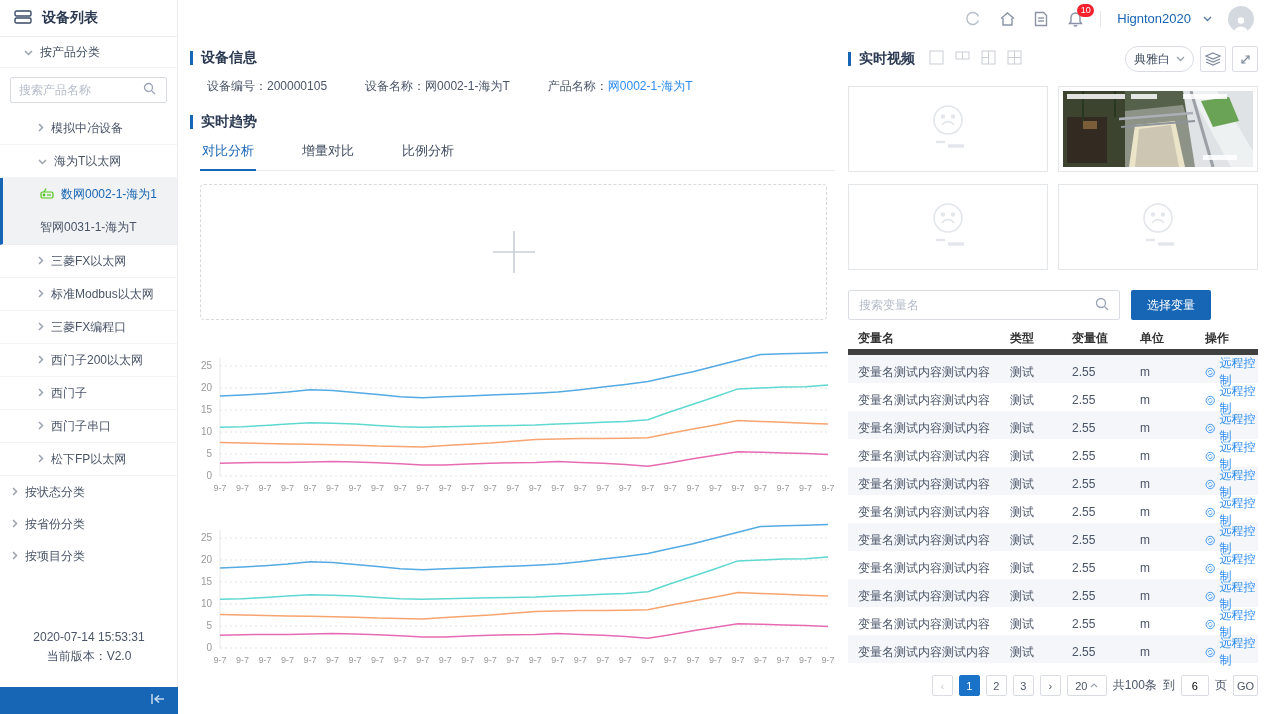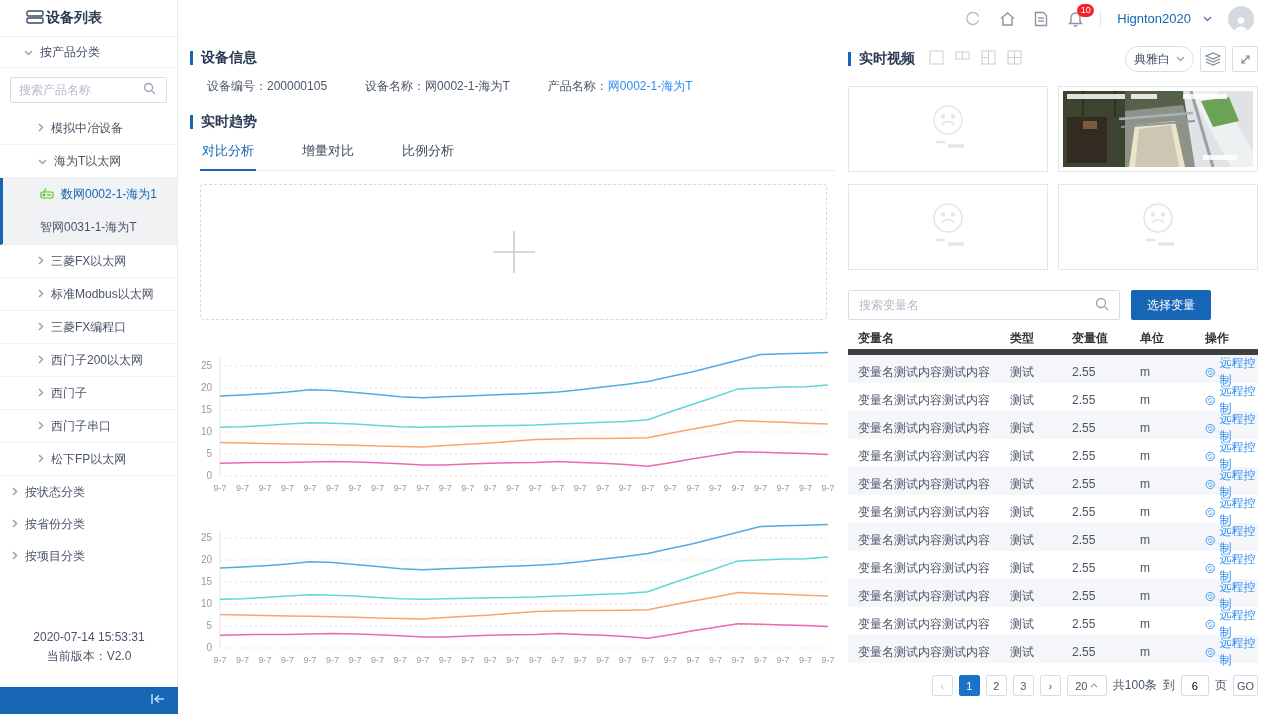--- a/index.html
+++ b/index.html
@@ -14,21 +14,21 @@
   .tb-icon svg { stroke:#8a94a6; fill:none; stroke-width:1.4; }
   .bell-wrap { position:relative; }
   .badge { position:absolute; top:-6px; right:-10px; min-width:17px; height:13px; background:#f5222d;
     border-radius:7px; color:#fff; font-size:9px; line-height:13px; text-align:center; padding:0 3px; }
   .tb-divider { width:1px; height:16px; background:#e4e7ec; }
   .user { color:#1766b5; font-size:13px; display:flex; align-items:center; gap:12px; cursor:pointer; }
   .avatar { width:26px; height:26px; border-radius:50%; background:#d4d9e0; display:flex; align-items:flex-end; justify-content:center; overflow:hidden; }
 
   
   .sidebar { left:0; top:0; width:178px; height:714px; background:#fff; border-right:1px solid #ececf0; }
-  .sb-header { height:37px; display:flex; align-items:center; gap:2px; padding-left:26px;
+  .sb-header { height:37px; display:flex; align-items:center; gap:10px; padding-left:14px;
     border-bottom:1px solid #ececf0; color:#2b3a52; font-weight:bold; font-size:14px; }
   .sb-header svg { stroke:#3a4a66; fill:none; stroke-width:1.4; }
   .sb-group-header { height:31px; display:flex; align-items:center; gap:7px; padding-left:24px;
     color:#3f4c60; border-bottom:1px solid #f3f4f6; cursor:pointer; }
   .sb-search { margin:9px 10px; height:26px; border:1px solid #d9dde3; border-radius:2px;
     display:flex; align-items:center; padding:12px 8px; gap:6px; }
   .sb-search input { border:none; outline:none; width:118px; font-size:12px; color:#4a5568; }
   .sb-search input::placeholder { color:#b4bcc8; }
   .tree-item { height:33px; display:flex; align-items:center; gap:7px; border-bottom:1px solid #f3f4f6; cursor:pointer; color:#4a5568; }
   .tree-item.lv0 { padding-left:12px; border-bottom:none; height:32px; }

